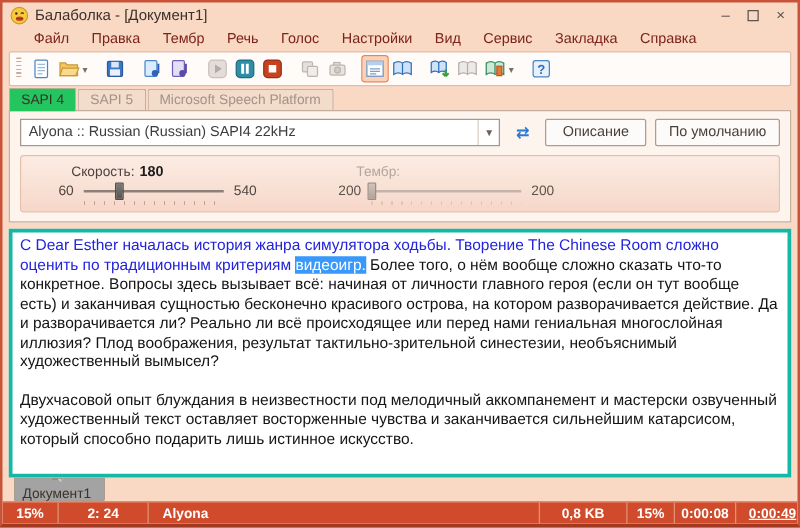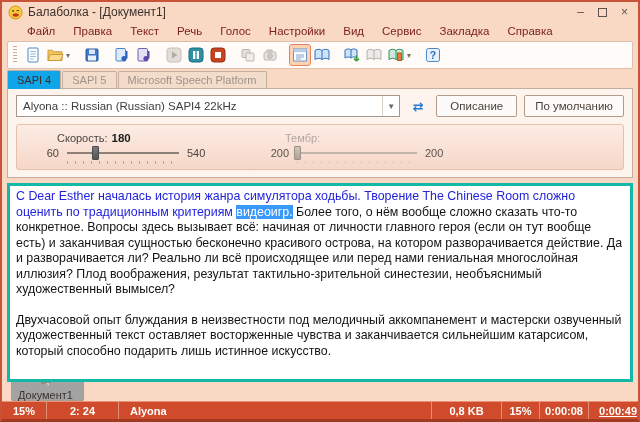--- a/index.html
+++ b/index.html
@@ -31,21 +31,21 @@
   .tb-btn.gap{margin-left:9px;}
   .tb-btn.active{background:#fbd3b4;outline:1px solid #e8825a;}
   .tb-btn svg{display:block;}
   .tb-caret{font-size:8px;color:#7a6f66;margin:0 3px 0 0;flex:none;}
   .refresh-glyph{color:#2a7ad2;font-weight:bold;font-size:13px;font-style:italic;}
 
   
   .tabs-row{height:18px;flex:none;display:flex;align-items:flex-end;padding-left:5px;}
   .stab{font-size:11px;padding:2px 9px 3px 9px;border:1px solid #c3ae9f;border-bottom:none;
     border-radius:2px 2px 0 0;color:#a1928a;background:#f4dccb;margin-right:1px;white-space:nowrap;}
-  .stab.active{background:#0ea5e9;color:#3a2f28;position:relative;z-index:2;padding-top:3px;}
+  .stab.active{background:#22c55e;color:#3a2f28;position:relative;z-index:2;padding-top:3px;}
 
   
   .voice-panel{flex:none;margin:0 5px;background:#fdf4ee;border:1px solid #c3ae9f;margin-top:-1px;
     padding:6px 8px 7px 8px;}
   .combo-row{display:flex;align-items:center;gap:7px;height:22px;}
   .combo{flex:1;height:22px;background:#fff;border:1px solid #a8968a;display:flex;align-items:center;}
   .combo-text{flex:1;font-size:11.5px;color:#3d3d3d;padding:0 6px;white-space:nowrap;overflow:hidden;}
   .combo-arrow{width:17px;height:100%;display:flex;align-items:center;justify-content:center;
     border-left:1px solid #d8cfc6;color:#6e6259;font-size:8px;}
   .refresh-btn{width:22px;text-align:center;flex:none;}
@@ -115,21 +115,21 @@
     <span class="win-controls">
       <span class="wc">–</span>
       <span class="wc wc-max"></span>
       <span class="wc">×</span>
     </span>
   </div>
 
   <div class="menubar" id="menubar">
       <span class="menu-item">Файл</span>
       <span class="menu-item">Правка</span>
-      <span class="menu-item">Текст</span>
+      <span class="menu-item">Тембр</span>
       <span class="menu-item">Речь</span>
       <span class="menu-item">Голос</span>
       <span class="menu-item">Настройки</span>
       <span class="menu-item">Вид</span>
       <span class="menu-item">Сервис</span>
       <span class="menu-item">Закладка</span>
       <span class="menu-item">Справка</span>
     </div>
 
   <div class="toolbar-area">

